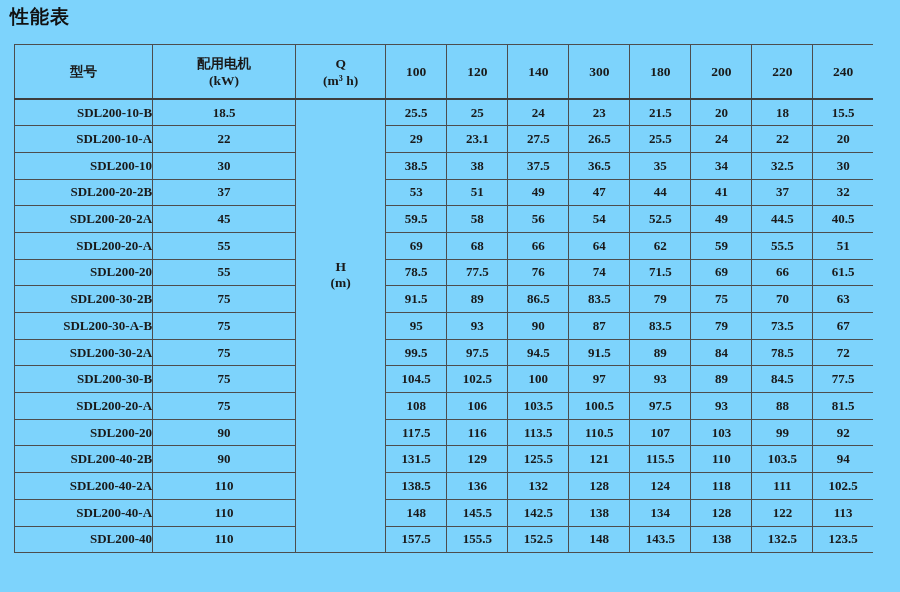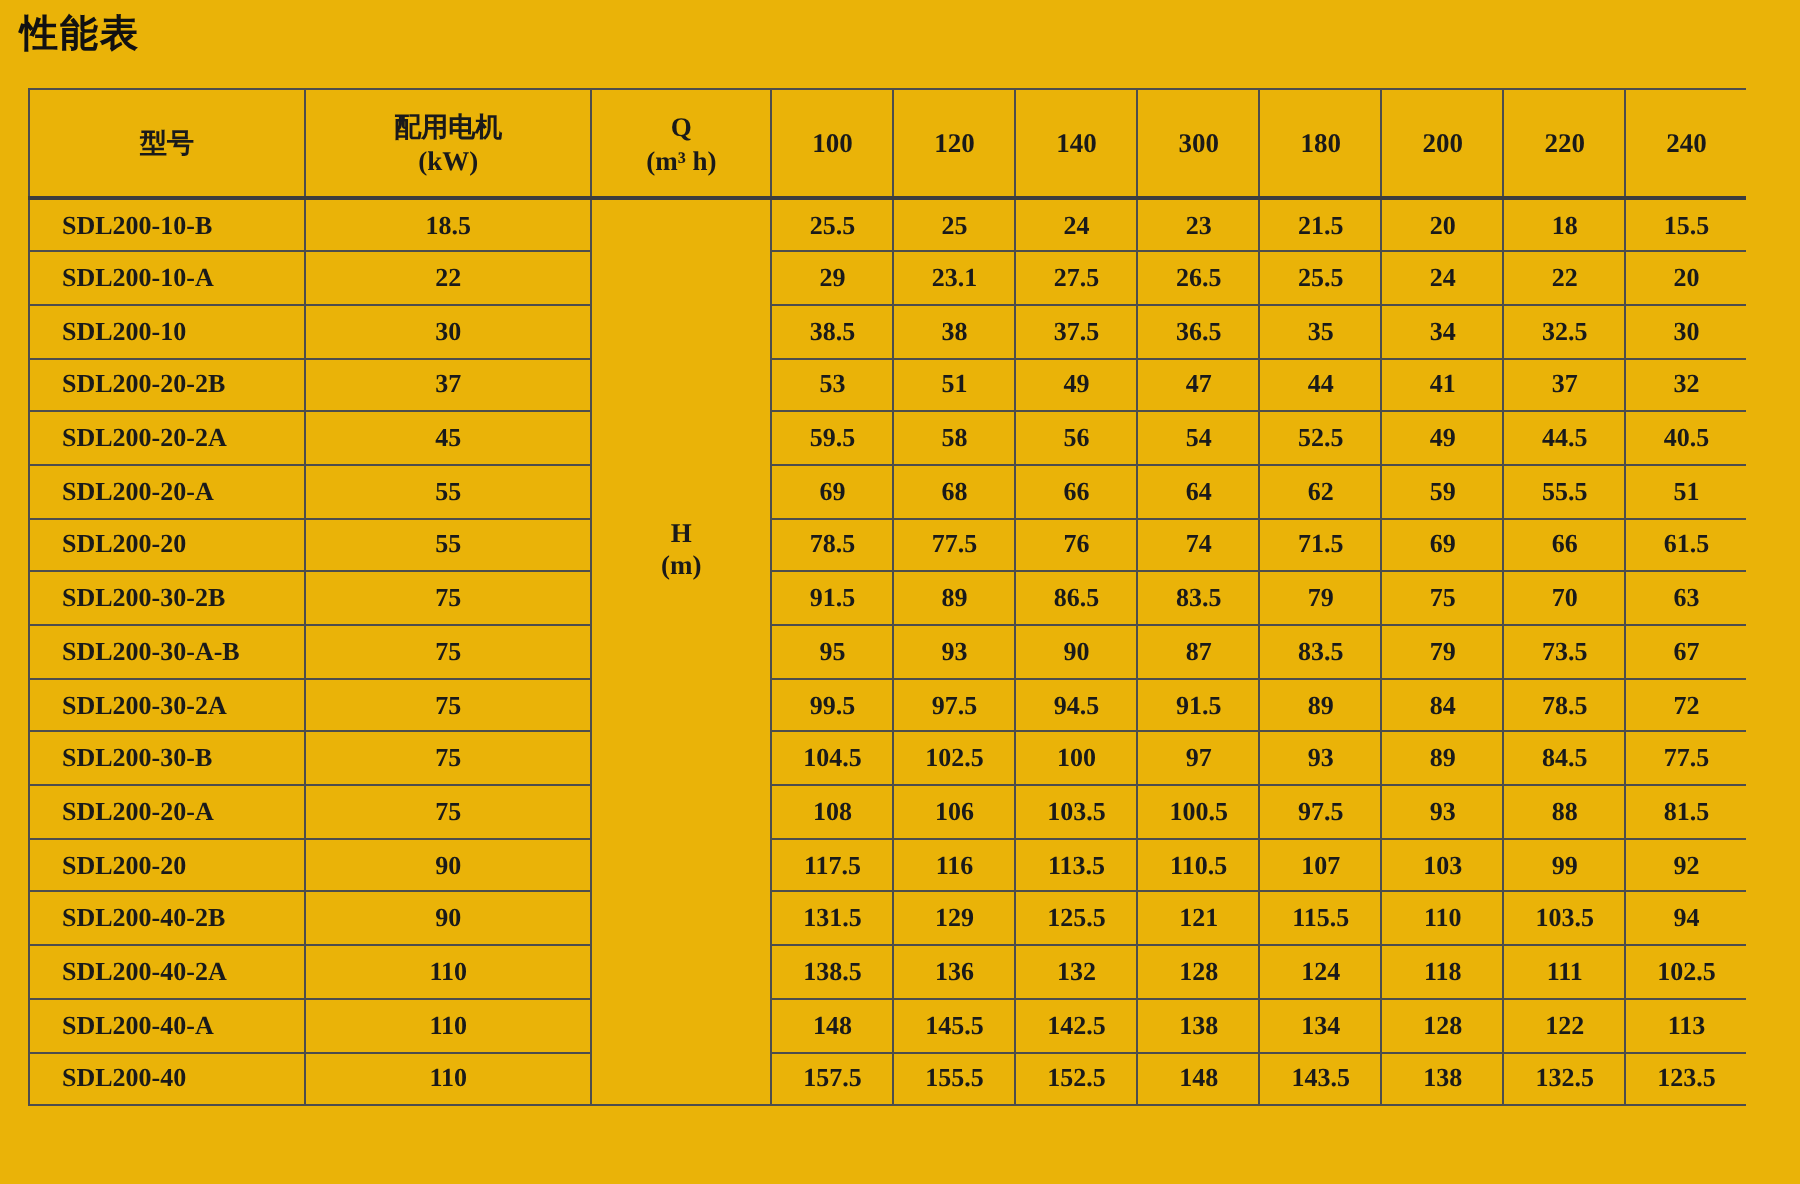--- a/index.html
+++ b/index.html
@@ -1,19 +1,19 @@
 <!DOCTYPE html>
 <html><head>
 <meta charset="utf-8">
 <style>
   html, body { margin: 0; padding: 0; }
   body { width: 900px; height: 592px; background: #ffffff; }
   .page {
     position: relative; width: 900px; height: 592px;
-    background: #eab308; color: #1a1a1a;
+    background: #7dd3fc; color: #1a1a1a;
     font-family: "Liberation Serif", "DejaVu Serif", serif;
     overflow: hidden;
   }
   .title {
     position: absolute; left: 10px; top: 4px; margin: 0;
     font-size: 19px; font-weight: bold; letter-spacing: 1px;
     font-family: "Liberation Sans", "DejaVu Sans", sans-serif;
     color: #111111;
   }
   table.perf {
@@ -26,21 +26,21 @@
     border: 1px solid #4d4d4d;
     text-align: center; vertical-align: middle;
     font-size: 13px; padding: 0; overflow: hidden;
     white-space: nowrap;
   }
   .perf thead td {
     height: 53px; font-size: 13.5px;
     border-bottom: 2px solid #3d3d3d;
   }
   .perf tbody tr { height: 26.7px; }
-  .perf td.model { text-align: left; padding-left: 16px; }
+  .perf td.model { text-align: right; padding-left: 16px; }
   .perf td.last-col { border-right: none; text-align: center; }
   .perf td.h-cell { vertical-align: top; }
   .h-label {
     margin-top: 159px; line-height: 16px;
     font-size: 13.5px; text-align: center;
   }
   .hdr-2line { line-height: 17px; }
   .footnote {
     position: absolute; left: 10px; top: 561px; margin: 0;
     font-size: 14px; color: #1a1a1a;

